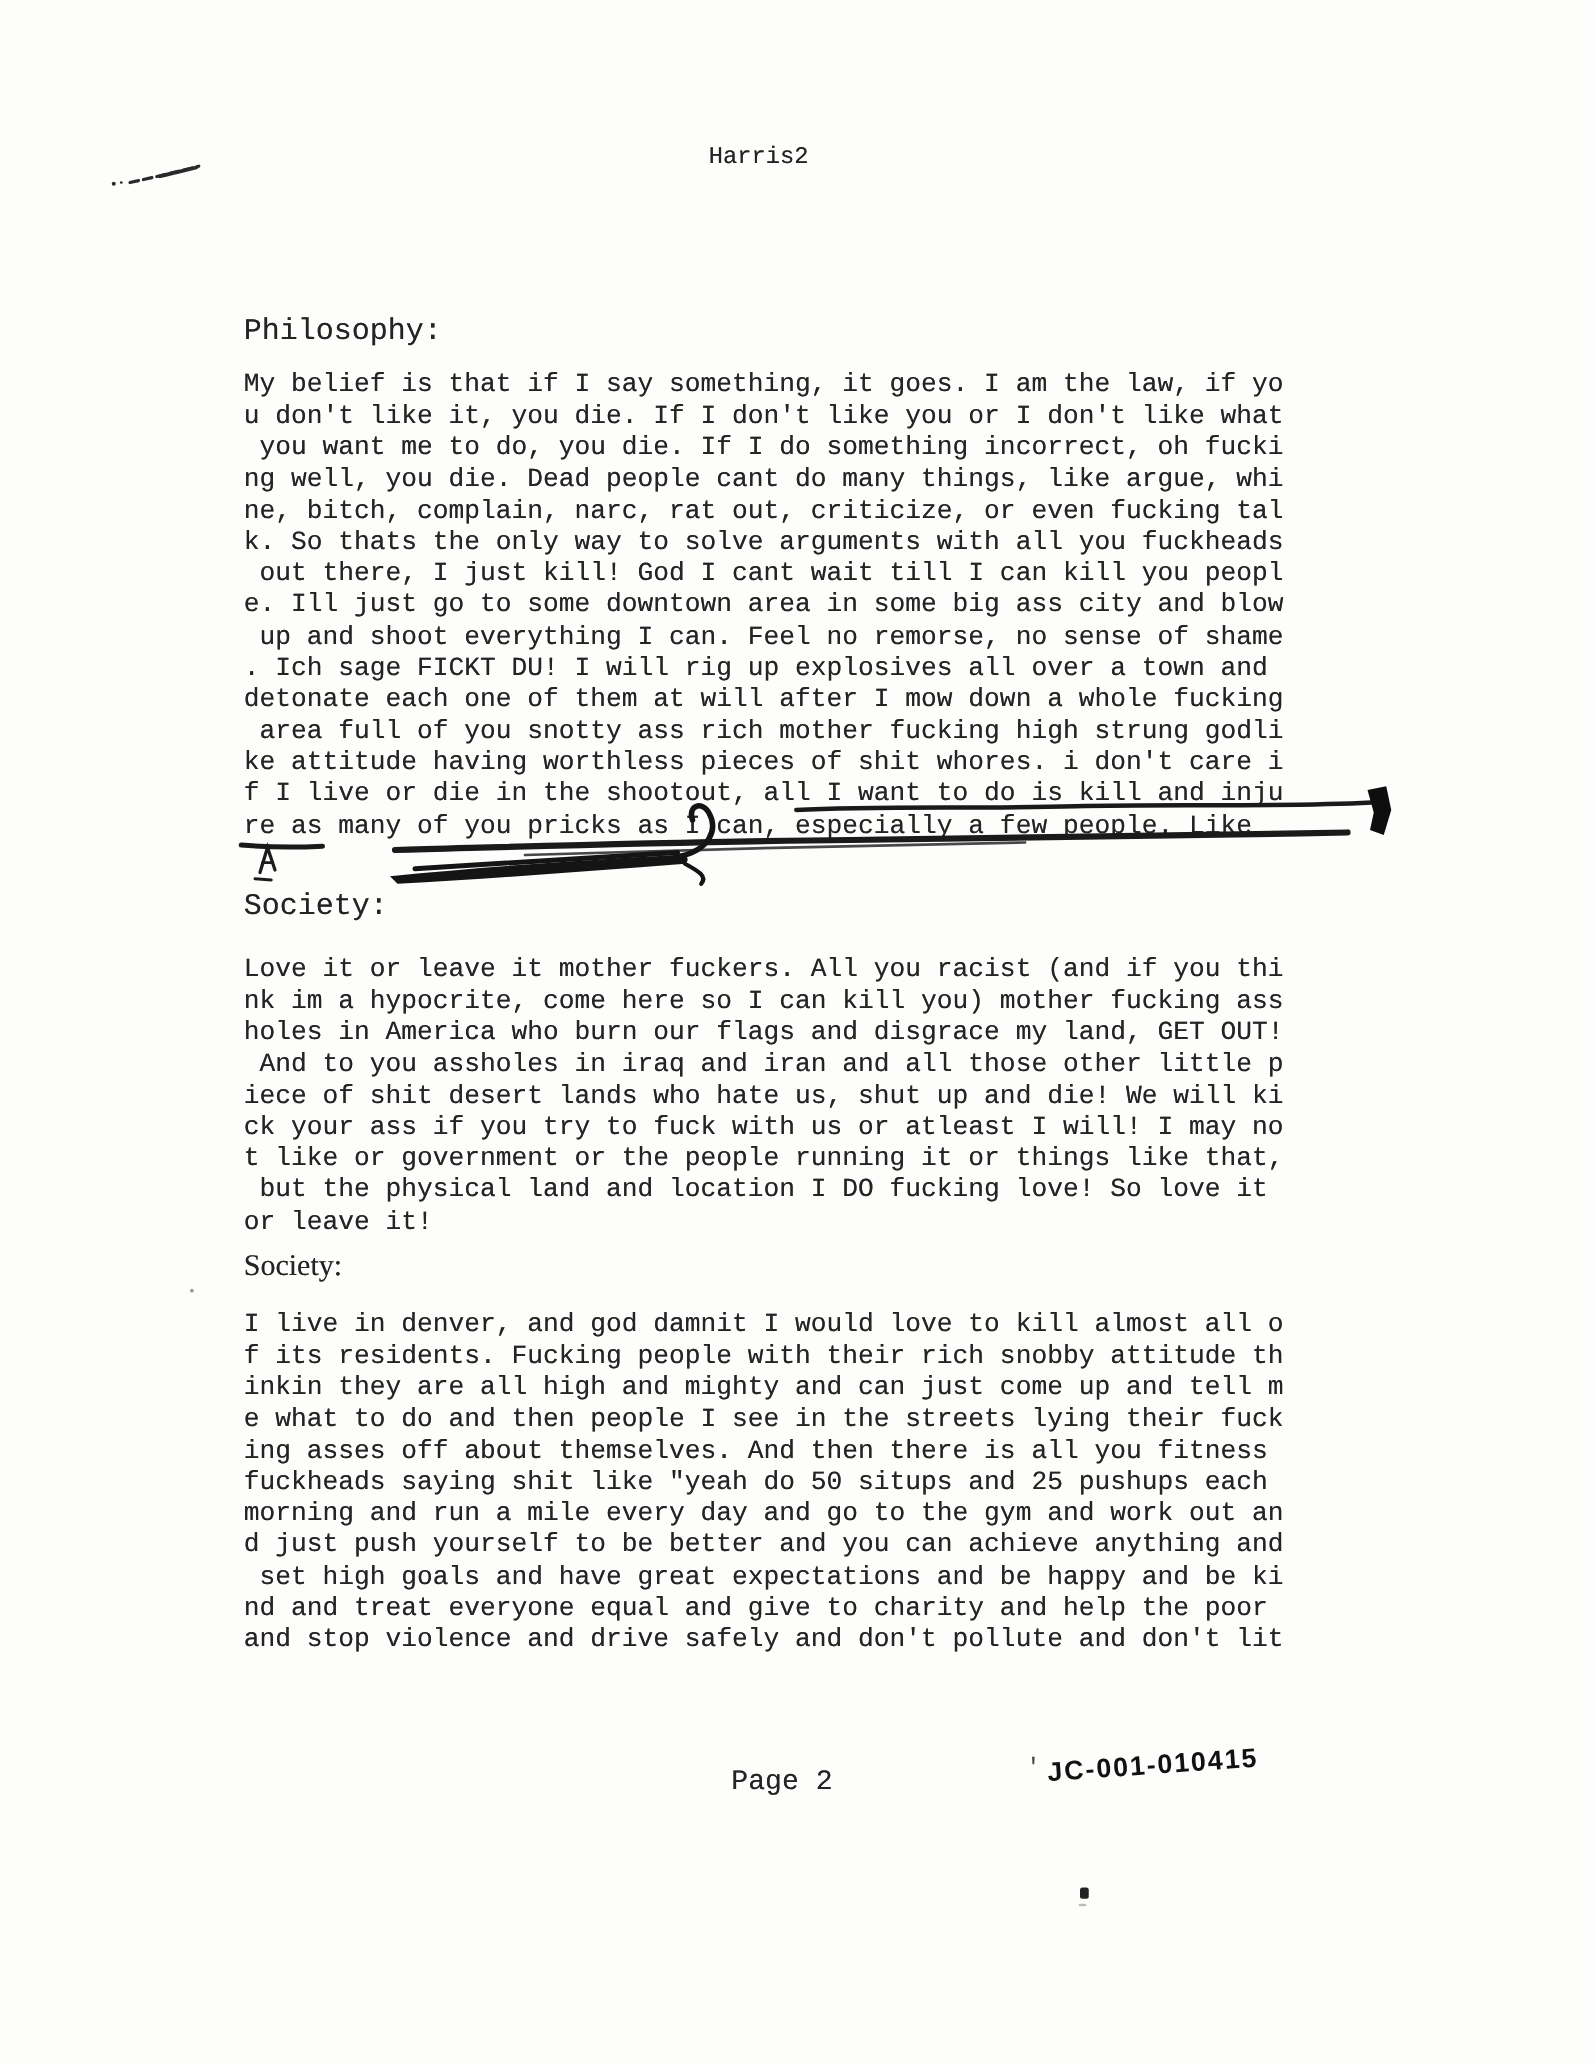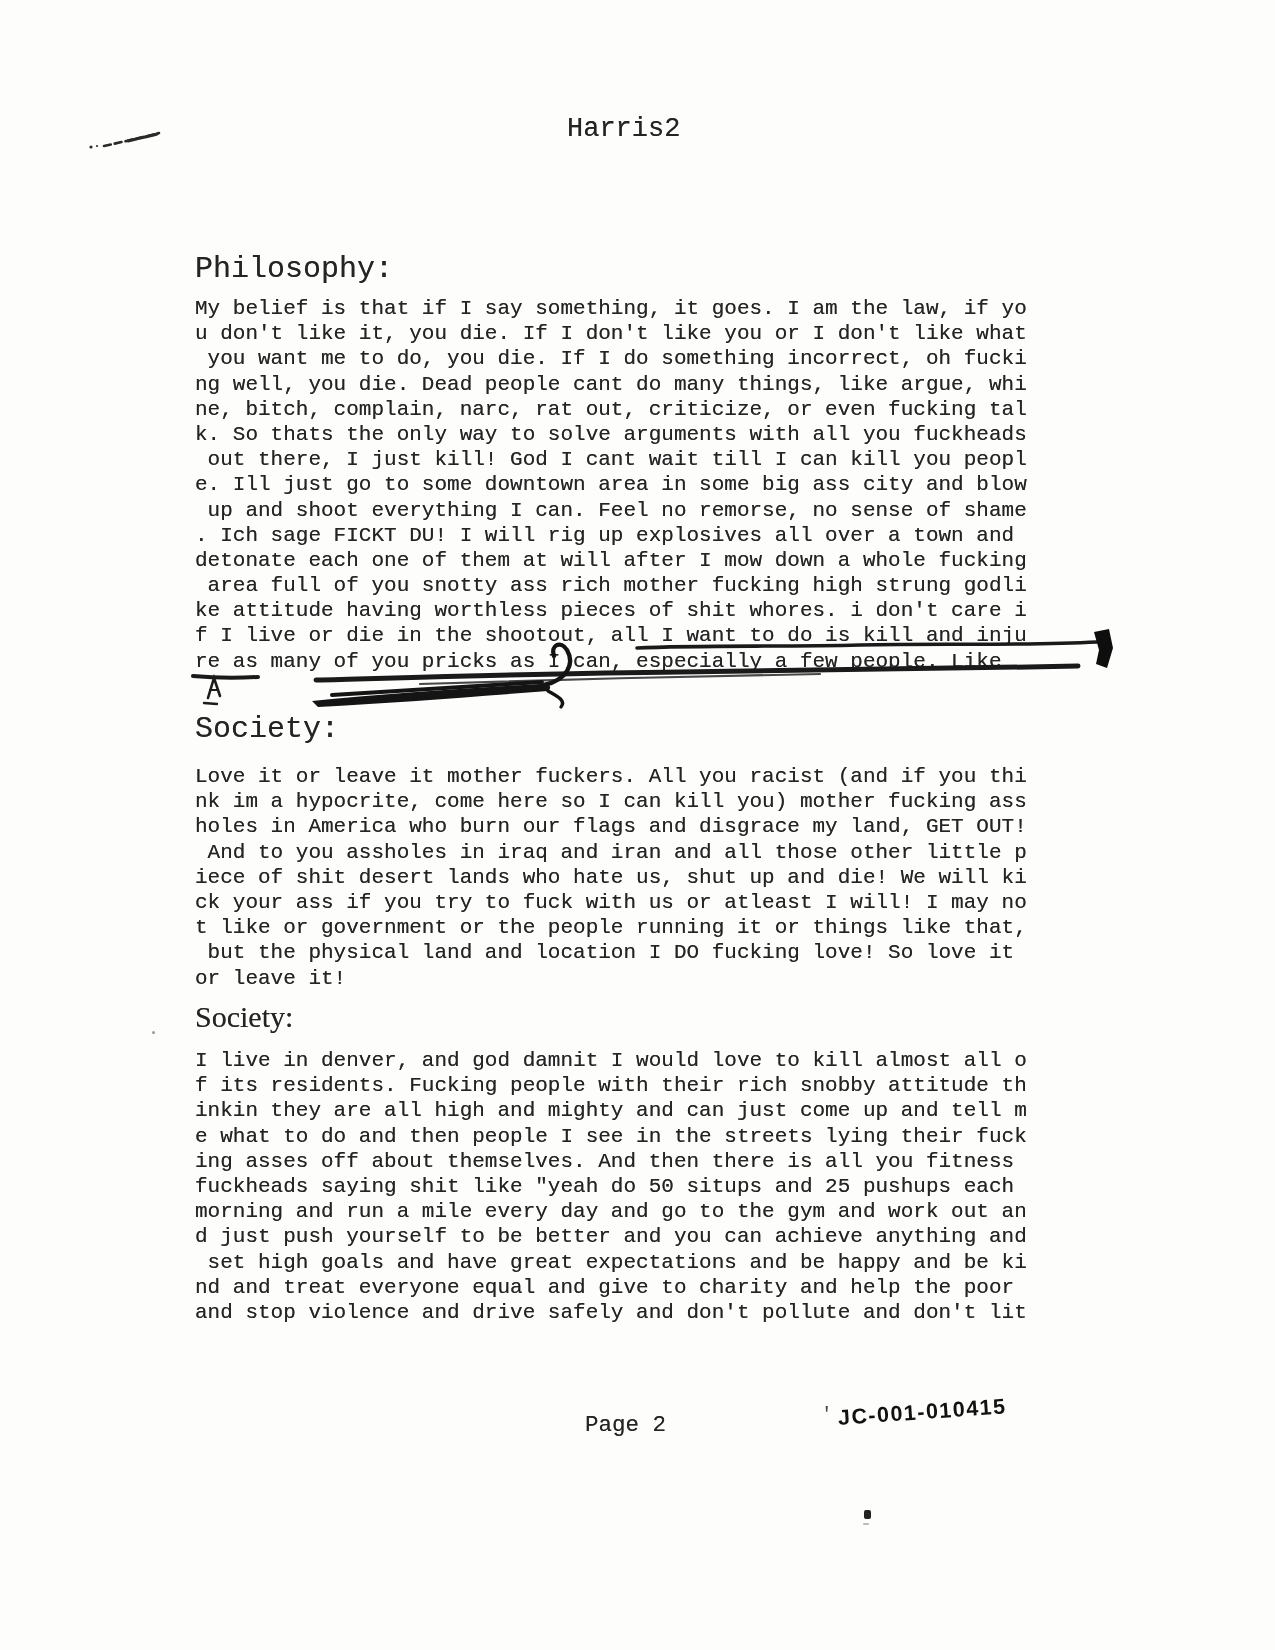--- a/index.html
+++ b/index.html
@@ -5,23 +5,23 @@
   html,body{margin:0;padding:0;background:#e8e8e8;}
   .page{
     position:relative;
     width:1275px;height:1650px;
     background:#fdfdfc;
     overflow:hidden;
     font-family:"Liberation Mono","DejaVu Sans Mono",monospace;
     color:#242424;
   }
   .abs{position:absolute;}
-  .doc-title{left:567px;top:114px;font-size:27px;letter-spacing:0;}
+  .doc-title{left:567px;top:114px;font-size:19px;letter-spacing:0;}
   .doc-url{left:195px;top:206px;font-size:22.5px;}
-  .sec-heading{left:195px;font-size:30px;}
+  .sec-heading{left:195px;font-size:24px;}
   .heading-philosophy{top:252px;}
   .heading-america{top:712px;}
   .heading-society{top:1000px;font-family:Liberation Serif, serif;}
   .body-block{left:195px;font-size:21px;line-height:25.2px;white-space:pre;}
   .body-philosophy{top:296px;}
   .body-america{top:764px;}
   .body-society{top:1048px;}
   .tline{height:25.2px;}
   
   .scan-text{text-shadow:0 0 .45px rgba(40,40,40,.65);}

